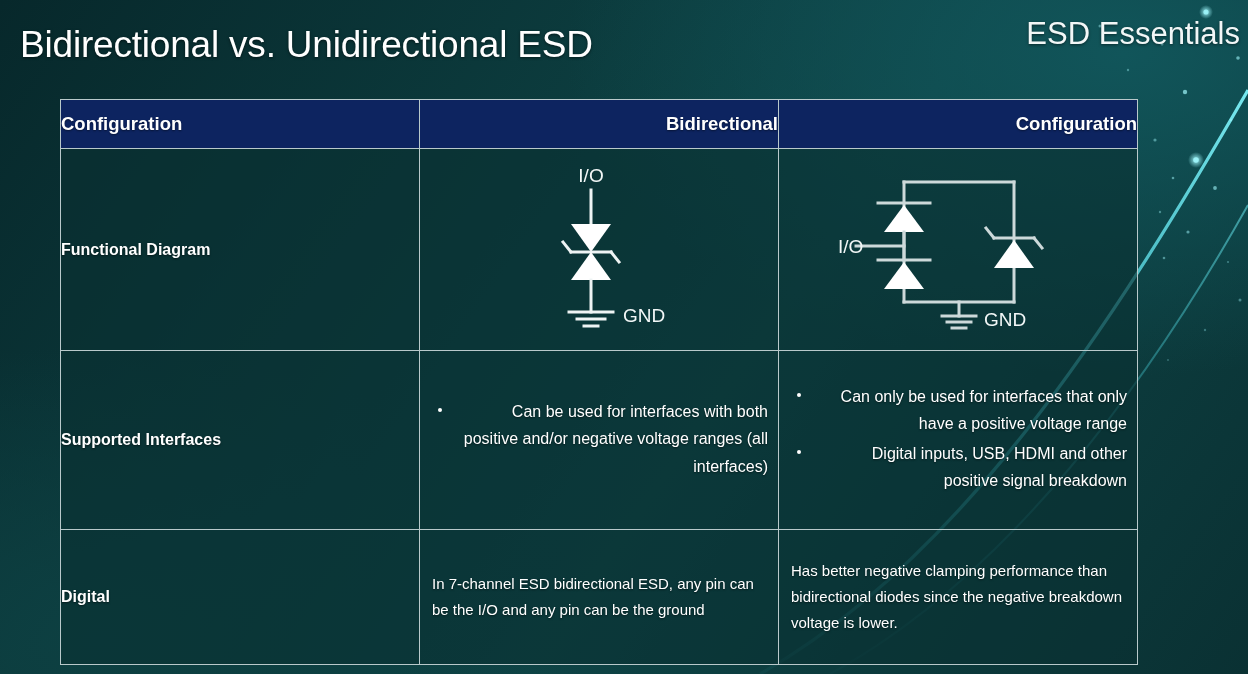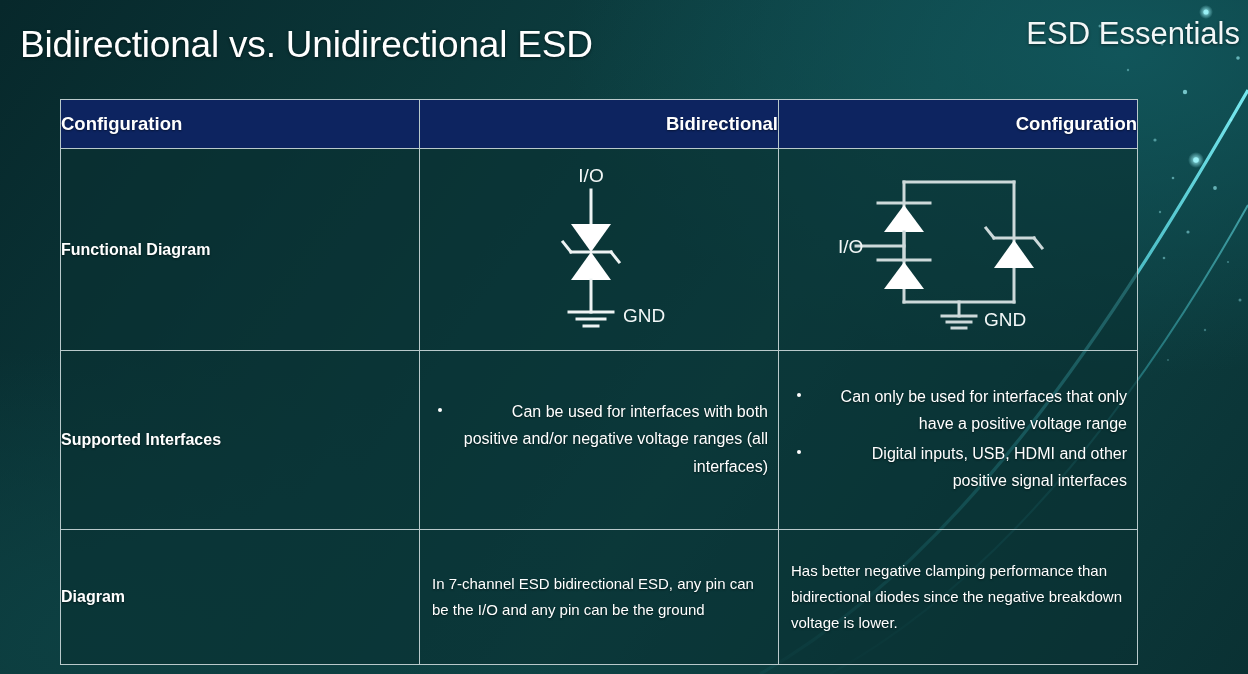--- a/index.html
+++ b/index.html
@@ -275,27 +275,27 @@
       <tr>
         <td class="row-label">Supported Interfaces</td>
         <td class="cell-bi">
           <ul class="bullets">
             <li>Can be used for interfaces with both positive and/or negative voltage ranges (all interfaces)</li>
           </ul>
         </td>
         <td class="cell-uni">
           <ul class="bullets">
             <li>Can only be used for interfaces that only have a positive voltage range</li>
-            <li>Digital inputs, USB, HDMI and other positive signal interfaces</li>
+            <li>Digital inputs, USB, HDMI and other positive signal breakdown</li>
           </ul>
         </td>
       </tr>
 
       <tr>
-        <td class="row-label">Diagram</td>
+        <td class="row-label">Digital</td>
         <td class="cell-bi">
           <div class="cell-text">
               <p>In 7-channel ESD bidirectional ESD, any pin can be the I/O and any pin can be the ground</p>
             </div>
         </td>
         <td class="cell-uni">
           <div class="cell-text">
               <p>Has better negative clamping performance than bidirectional diodes since the negative breakdown voltage is lower.</p>
             </div>
         </td>

